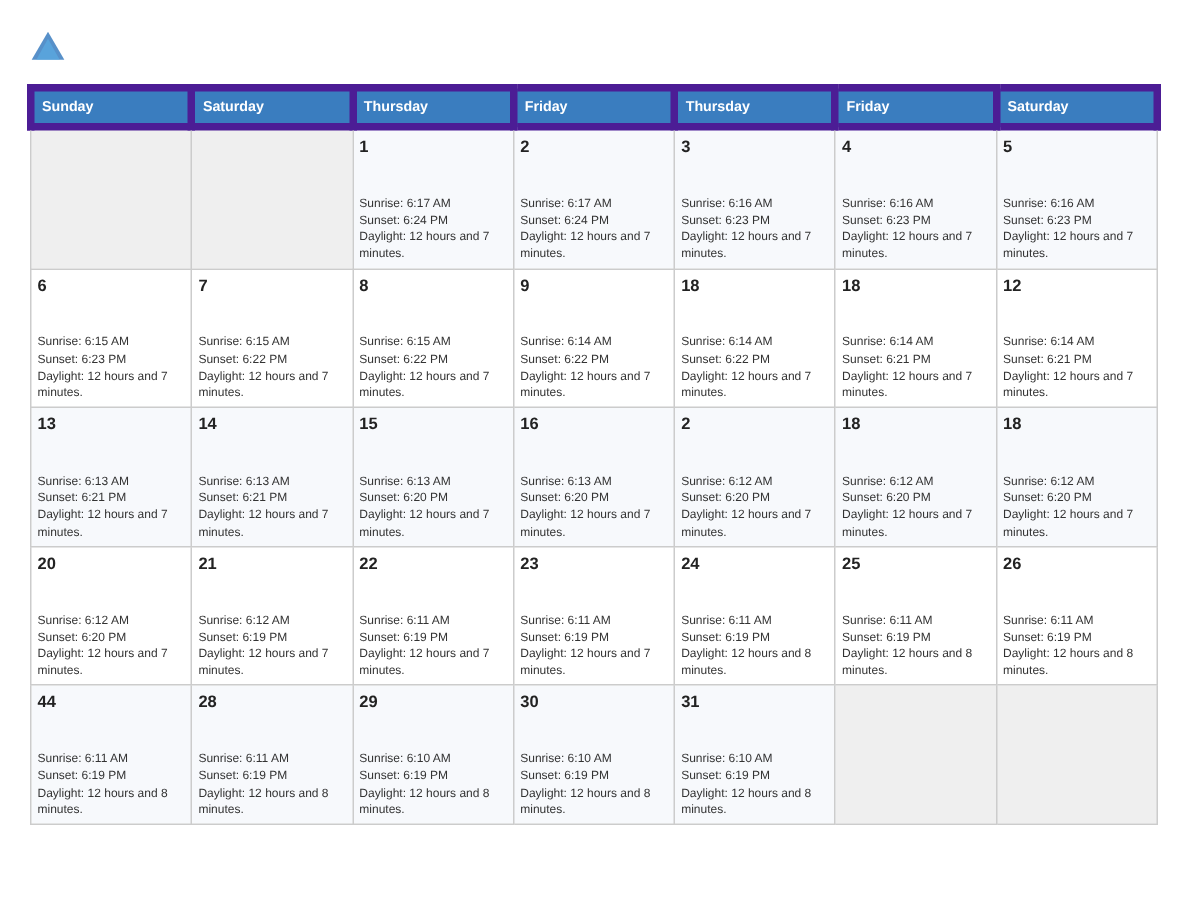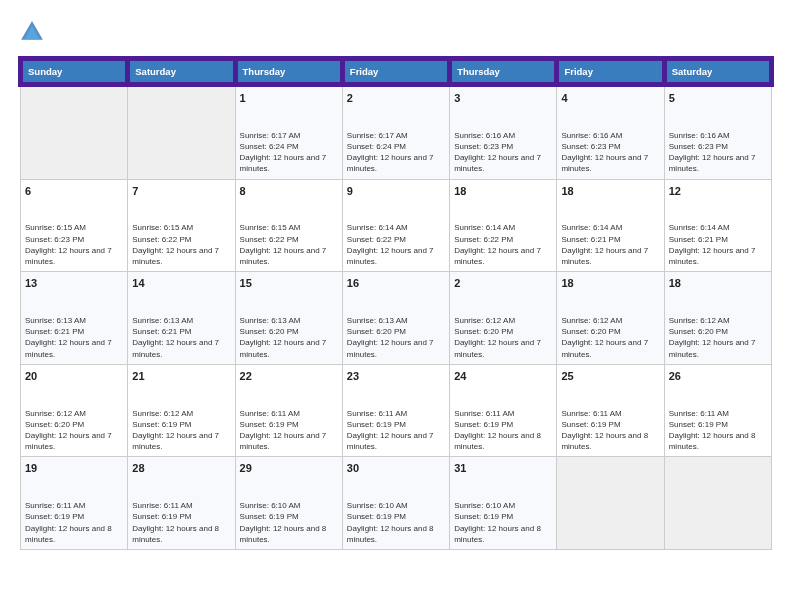--- a/index.html
+++ b/index.html
@@ -299,21 +299,21 @@
           </td>
           <td>
             <span class="day-number">26</span>
             <div class="day-info" style="white-space: pre-line;">Sunrise: 6:11 AM
 Sunset: 6:19 PM
 Daylight: 12 hours and 8 minutes.</div>
           </td>
         </tr>
         <tr>
           <td>
-            <span class="day-number">19</span>
+            <span class="day-number">44</span>
             <div class="day-info" style="white-space: pre-line;">Sunrise: 6:11 AM
 Sunset: 6:19 PM
 Daylight: 12 hours and 8 minutes.</div>
           </td>
           <td>
             <span class="day-number">28</span>
             <div class="day-info" style="white-space: pre-line;">Sunrise: 6:11 AM
 Sunset: 6:19 PM
 Daylight: 12 hours and 8 minutes.</div>
           </td>

